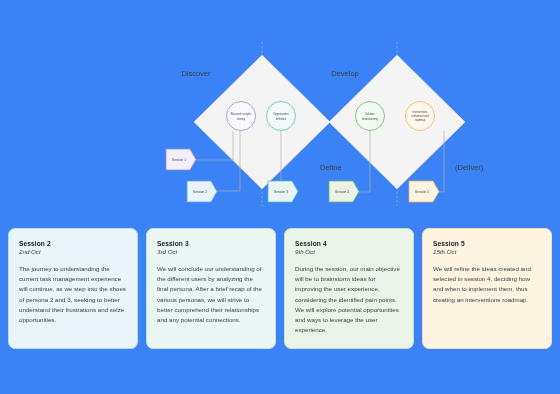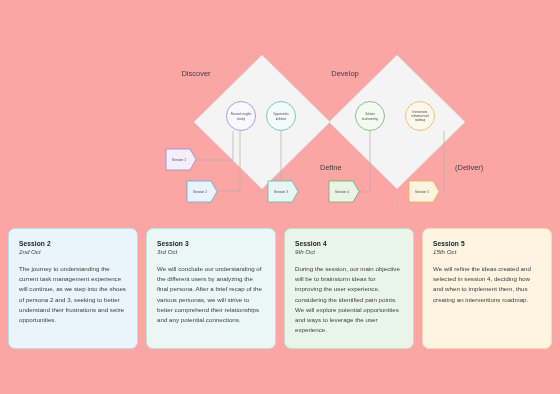--- a/index.html
+++ b/index.html
@@ -6,21 +6,21 @@
     margin: 0;
     padding: 0;
     background: #ffffff;
     font-family: "Liberation Sans", sans-serif;
   }
   #canvas {
     position: relative;
     width: 560px;
     height: 394px;
     overflow: hidden;
-    background: #fca5a5;
+    background: #3b82f6;
   }
   #diagram-svg {
     position: absolute;
     left: 0;
     top: 0;
     width: 560px;
     height: 394px;
   }
   .stage-label {
     font-size: 7.5px;

